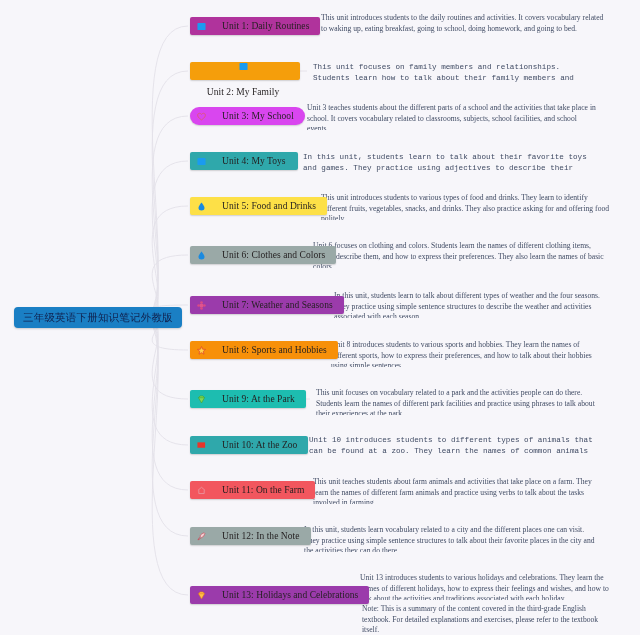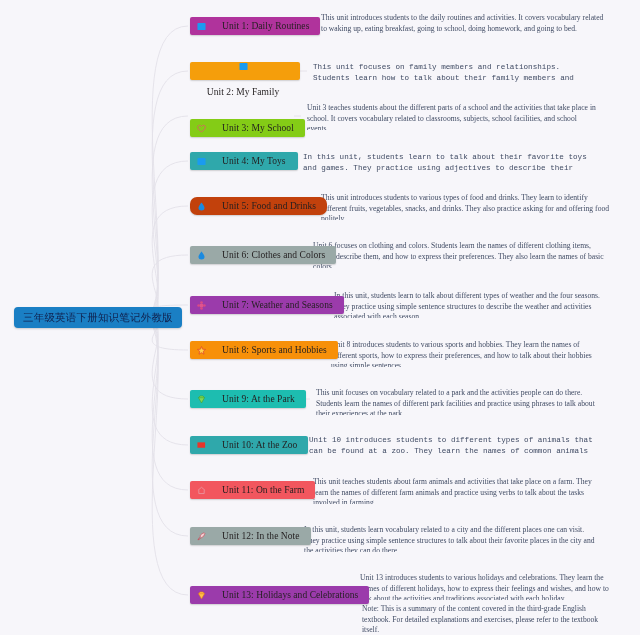--- a/index.html
+++ b/index.html
@@ -152,39 +152,39 @@
       <div class="desc clip3" style="left:321px; top:13px; width:286px;">This unit introduces students to the daily routines and activities. It covers vocabulary related to waking up, eating breakfast, going to school, doing homework, and going to bed.</div>
       <div class="unit-node" style="left:190px; top:62px; min-width:92px; background:#f59e0b;flex-direction:column;">
         <span>
           <svg class="ico" viewBox="0 0 10 10">
             <rect x="0.5" y="1" width="9" height="8" rx="1" fill="#1a9bf0"></rect>
           </svg>
         </span>
         <span class="unit-label">Unit 2: My Family</span>
       </div>
       <div class="desc clip2" style="left:313px; top:62px; width:288px;">This unit focuses on family members and relationships. Students learn how to talk about their family members and describe them using simple sentences and adjectives.</div>
-      <div class="unit-node" style="left:190px; top:119px; min-width:94px; background:#84cc16;">
+      <div class="unit-node" style="left:190px; top:107px; min-width:94px; background:#d946ef;border-radius:9px;">
         <span>
           <svg class="ico" viewBox="0 0 12 11">
             <path d="M6 10C6 10 0.8 6.9 0.8 3.9 0.8 2.3 2 1.2 3.4 1.2c1 0 1.9.6 2.6 1.5C6.7 1.8 7.6 1.2 8.6 1.2c1.4 0 2.6 1.1 2.6 2.7C11.2 6.9 6 10 6 10z" fill="none" stroke="#e05a6b" stroke-width="1.1"></path>
           </svg>
         </span>
         <span class="unit-label">Unit 3: My School</span>
       </div>
       <div class="desc clip3" style="left:307px; top:103px; width:292px;">Unit 3 teaches students about the different parts of a school and the activities that take place in school. It covers vocabulary related to classrooms, subjects, school facilities, and school events.</div>
       <div class="unit-node" style="left:190px; top:152px; min-width:90px; background:#2fa8ab;">
         <span>
           <svg class="ico" viewBox="0 0 10 10">
             <rect x="0.5" y="1" width="9" height="8" rx="1" fill="#1a9bf0"></rect>
           </svg>
         </span>
         <span class="unit-label">Unit 4: My Toys</span>
       </div>
       <div class="desc clip2" style="left:303px; top:152px; width:290px;">In this unit, students learn to talk about their favorite toys and games. They practice using adjectives to describe their toys and playfully express their preferences.</div>
-      <div class="unit-node" style="left:190px; top:197px; min-width:106px; background:#c2410c;border-radius:7px;">
+      <div class="unit-node" style="left:190px; top:197px; min-width:106px; background:#fde047;">
         <span>
           <svg class="ico" viewBox="0 0 10 11">
             <path d="M5 0.6C5 0.6 1.3 5 1.3 7.3c0 2 1.6 3.1 3.7 3.1s3.7-1.1 3.7-3.1C8.7 5 5 0.6 5 0.6z" fill="#1a8ae0"></path>
           </svg>
         </span>
         <span class="unit-label">Unit 5: Food and Drinks</span>
       </div>
       <div class="desc clip3" style="left:321px; top:193px; width:290px;">This unit introduces students to various types of food and drinks. They learn to identify different fruits, vegetables, snacks, and drinks. They also practice asking for and offering food politely.</div>
       <div class="unit-node" style="left:190px; top:246px; min-width:117px; background:#9aa9a7;">
         <span>

